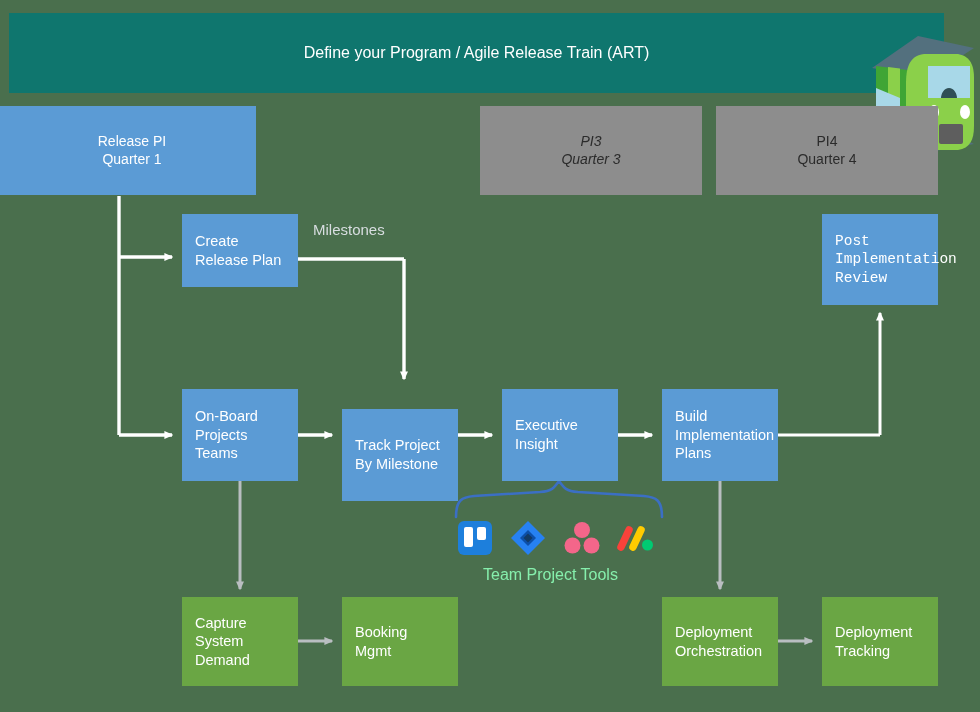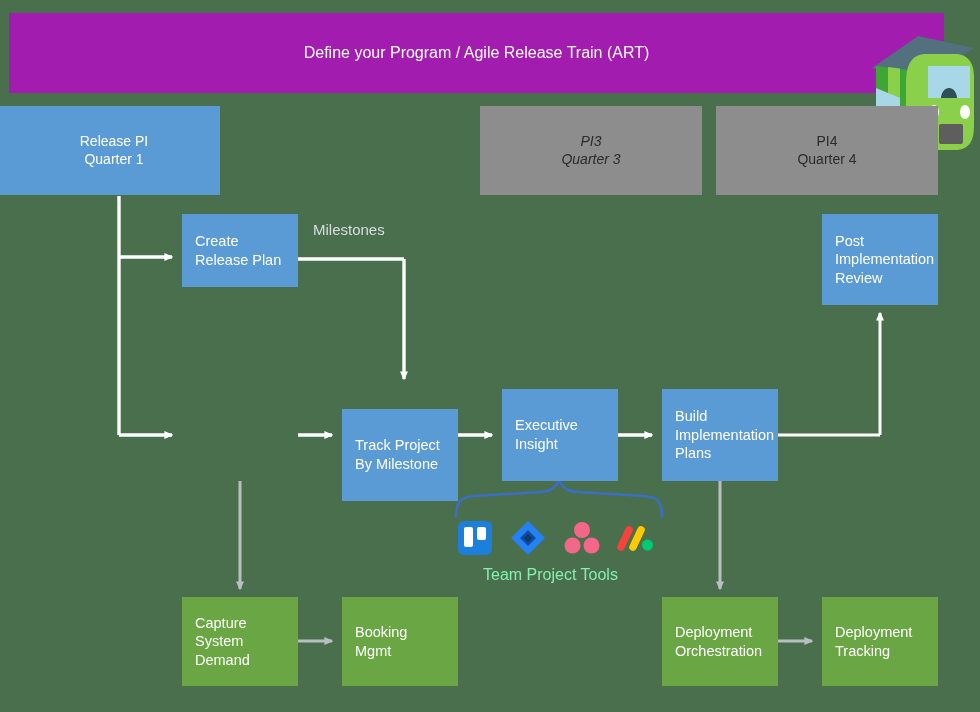--- a/index.html
+++ b/index.html
@@ -31,39 +31,39 @@
     justify-content: center;
     color: #ffffff;
     line-height: 1.28;
     white-space: pre-line;
   }
   .banner {
     left: 9px;
     top: 13px;
     width: 935px;
     height: 80px;
-    background: #a21caf;
+    background: #0f766e;
     align-items: center;
     justify-content: center;
     font-size: 16px;
     text-align: center;
   }
   .qbox {
     top: 106px;
     height: 89px;
     align-items: center;
     justify-content: center;
     text-align: center;
     font-size: 14px;
   }
   .qbox.active {
     background: #5b9bd5;
     color: #ffffff;
     left: 0px;
-    width: 220px;
+    width: 256px;
     padding-left: 8px;
   }
   .qbox.idle {
     background: #8d8d8d;
     color: #2b2b2b;
   }
   .q2 { left: 244px;  width: 222px; }
   .q3 { left: 480px;  width: 222px; font-style: italic; }
   .q4 { left: 716px;  width: 222px; text-align: center; }
 
@@ -74,21 +74,21 @@
     padding-right: 6px;
   }
   .green {
     background: #6aa644;
     font-size: 14.5px;
     padding-left: 13px;
     padding-right: 6px;
   }
 
   .n-create   { left: 182px; top: 214px; width: 116px; height: 73px; }
-  .n-post     { left: 822px; top: 214px; width: 116px; height: 91px; }
+  .n-post     { left: 822px; top: 214px; width: 116px; height: 91px; font-family: Liberation Mono, monospace; }
   .n-onboard  { left: 182px; top: 389px; width: 116px; height: 92px; }
   .n-track    { left: 342px; top: 389px; width: 116px; height: 92px; margin-top: 20px; }
   .n-exec     { left: 502px; top: 389px; width: 116px; height: 92px; }
   .n-build    { left: 662px; top: 389px; width: 116px; height: 92px; }
   .n-capture  { left: 182px; top: 597px; width: 116px; height: 89px; }
   .n-booking  { left: 342px; top: 597px; width: 116px; height: 89px; }
   .n-deporch  { left: 662px; top: 597px; width: 116px; height: 89px; }
   .n-deptrack { left: 822px; top: 597px; width: 116px; height: 89px; }
 
   .floatlabel {
@@ -219,20 +219,23 @@
     <span>Quarter 4</span>
   </div>
 
   <div class="node proc n-create">Create
 Release Plan</div>
 
   <div class="node proc n-post">Post
 Implementation
 Review</div>
 
+  <div class="node proc n-onboard">On-Board
+Projects
+Teams</div>
 
   <div class="node proc n-track">Track Project
 By Milestone</div>
 
   <div class="node proc n-exec">Executive
 Insight</div>
 
   <div class="node proc n-build">Build
 Implementation
 Plans</div>

